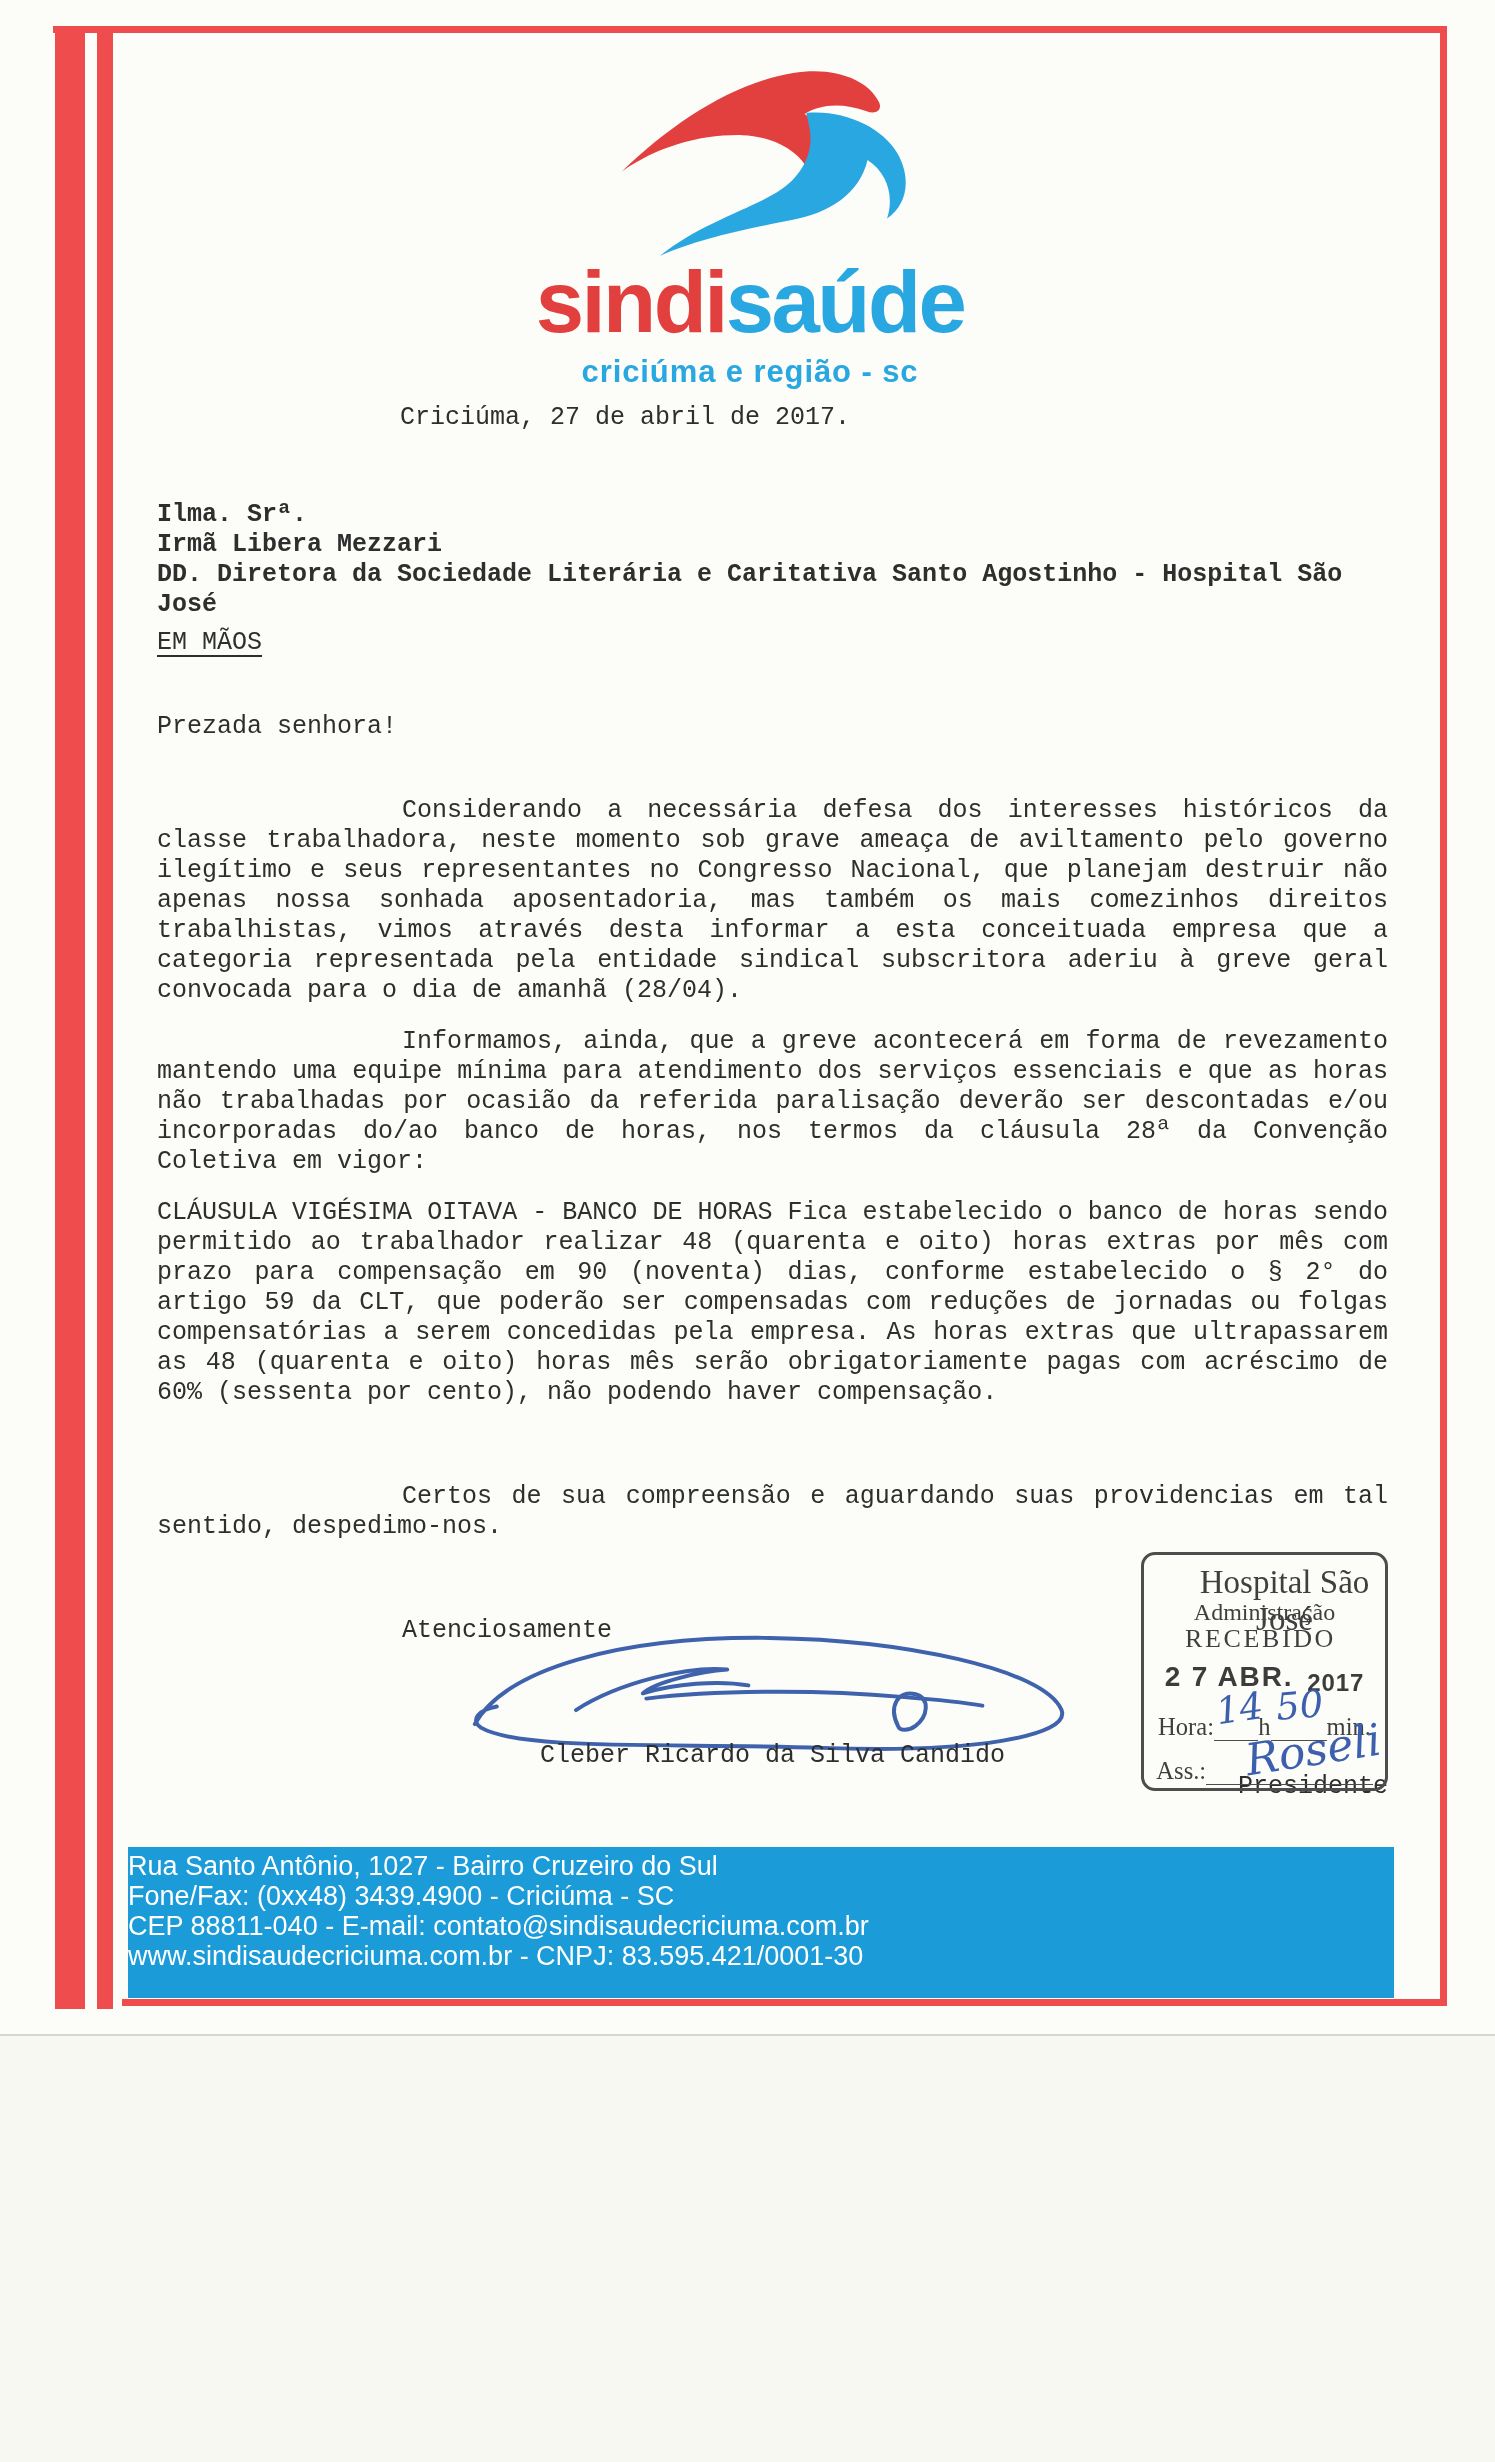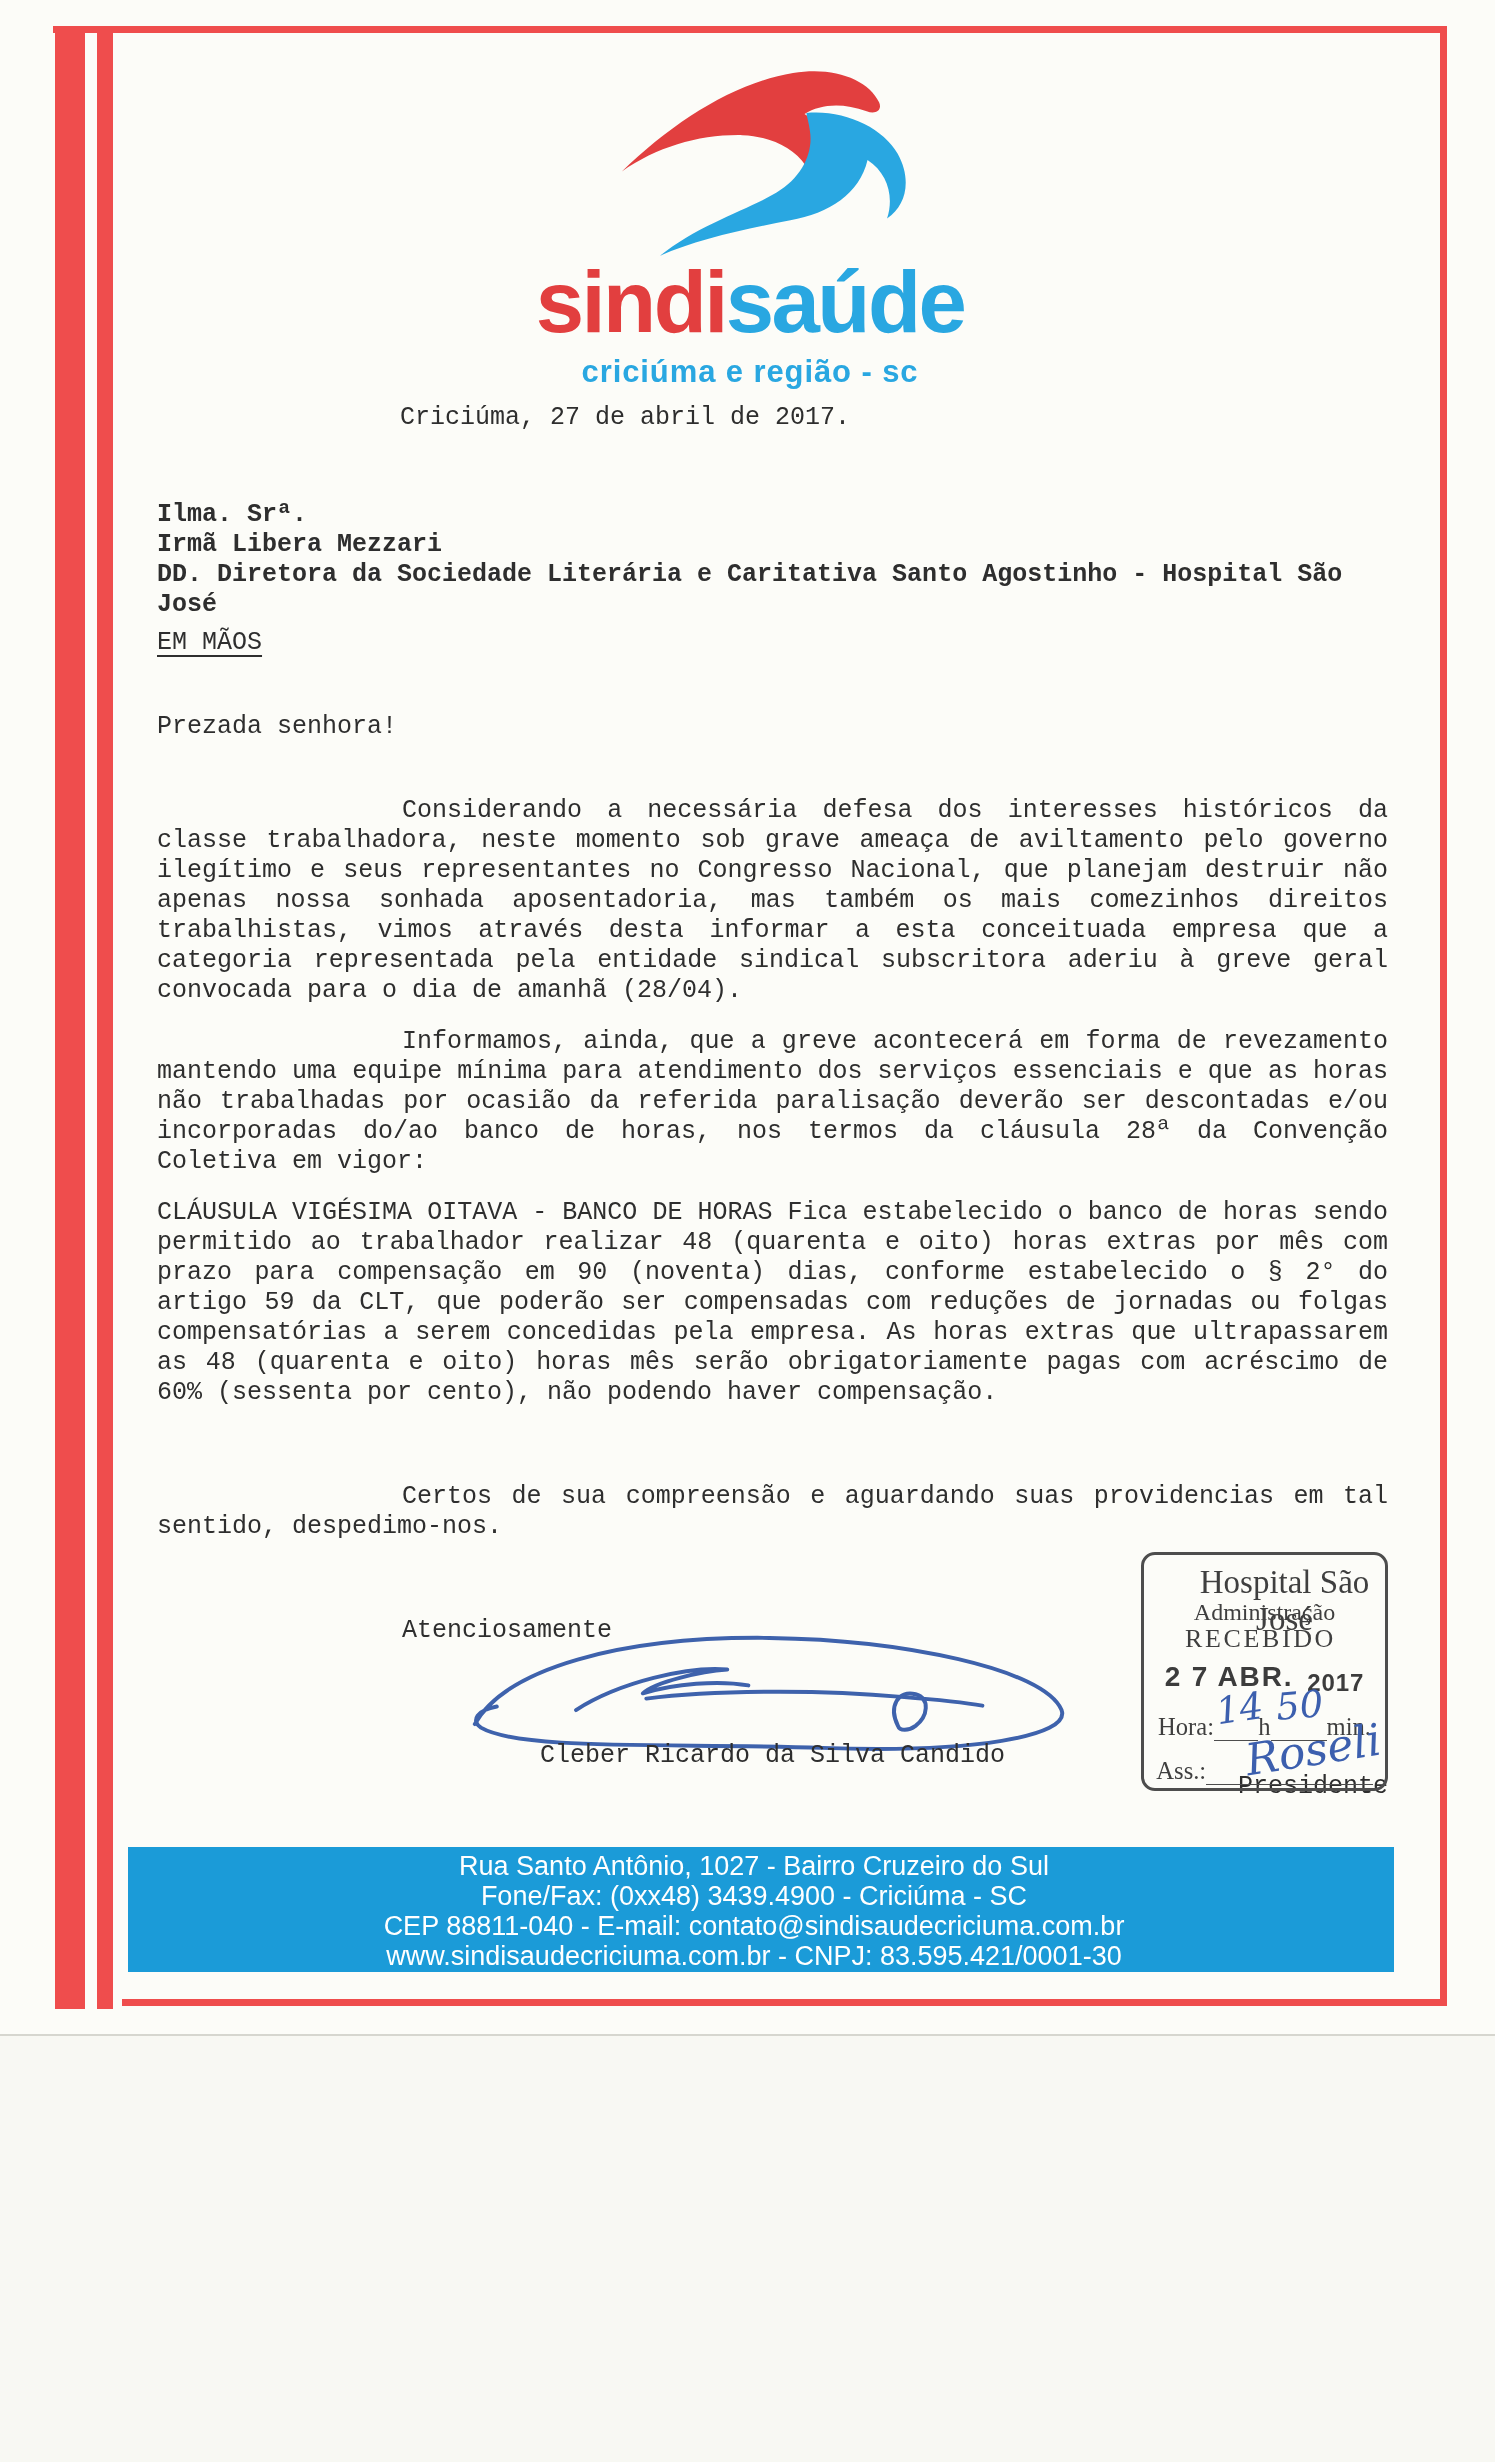--- a/index.html
+++ b/index.html
@@ -76,23 +76,23 @@
   .blank.min-blank { width:67px; }
   .blank.ass-blank { flex:1; }
   .handwriting { position:absolute; font-family:"DejaVu Serif", serif;
                  font-style:italic; color:#3c5fae; white-space:nowrap; }
   .hw-h   { left:1.8px;  top:-23px; font-size:37px; transform:rotate(-8deg); }
   .hw-min { left:5.3px;  top:-26px; font-size:37px; transform:rotate(-5deg); }
   .hw-sig { left:39px; top:-30px; font-size:44px; transform:rotate(-9deg); }
 
   
   .footer-bar {
-    left:128px; top:1847px; width:1266px; height:125px; background:#1b9bd8;
+    left:128px; top:1847px; width:1266px; height:151px; background:#1b9bd8;
     color:#ffffff; font-family:"Liberation Sans", sans-serif; font-size:27px;
-    line-height:30px; text-align:center; box-sizing:border-box;
+    line-height:30px; text-align:left; box-sizing:border-box;
     padding:4.4px 14px 0 0;
   }
 
   
   .paper-edge { left:0; top:2034px; width:1495px; height:1.8px; background:#d6d6cf; }
   .below-paper { left:0; top:2036px; width:1495px; height:427px; background:#f8f8f3; }
 </style>
 </head>
 <body>
 

